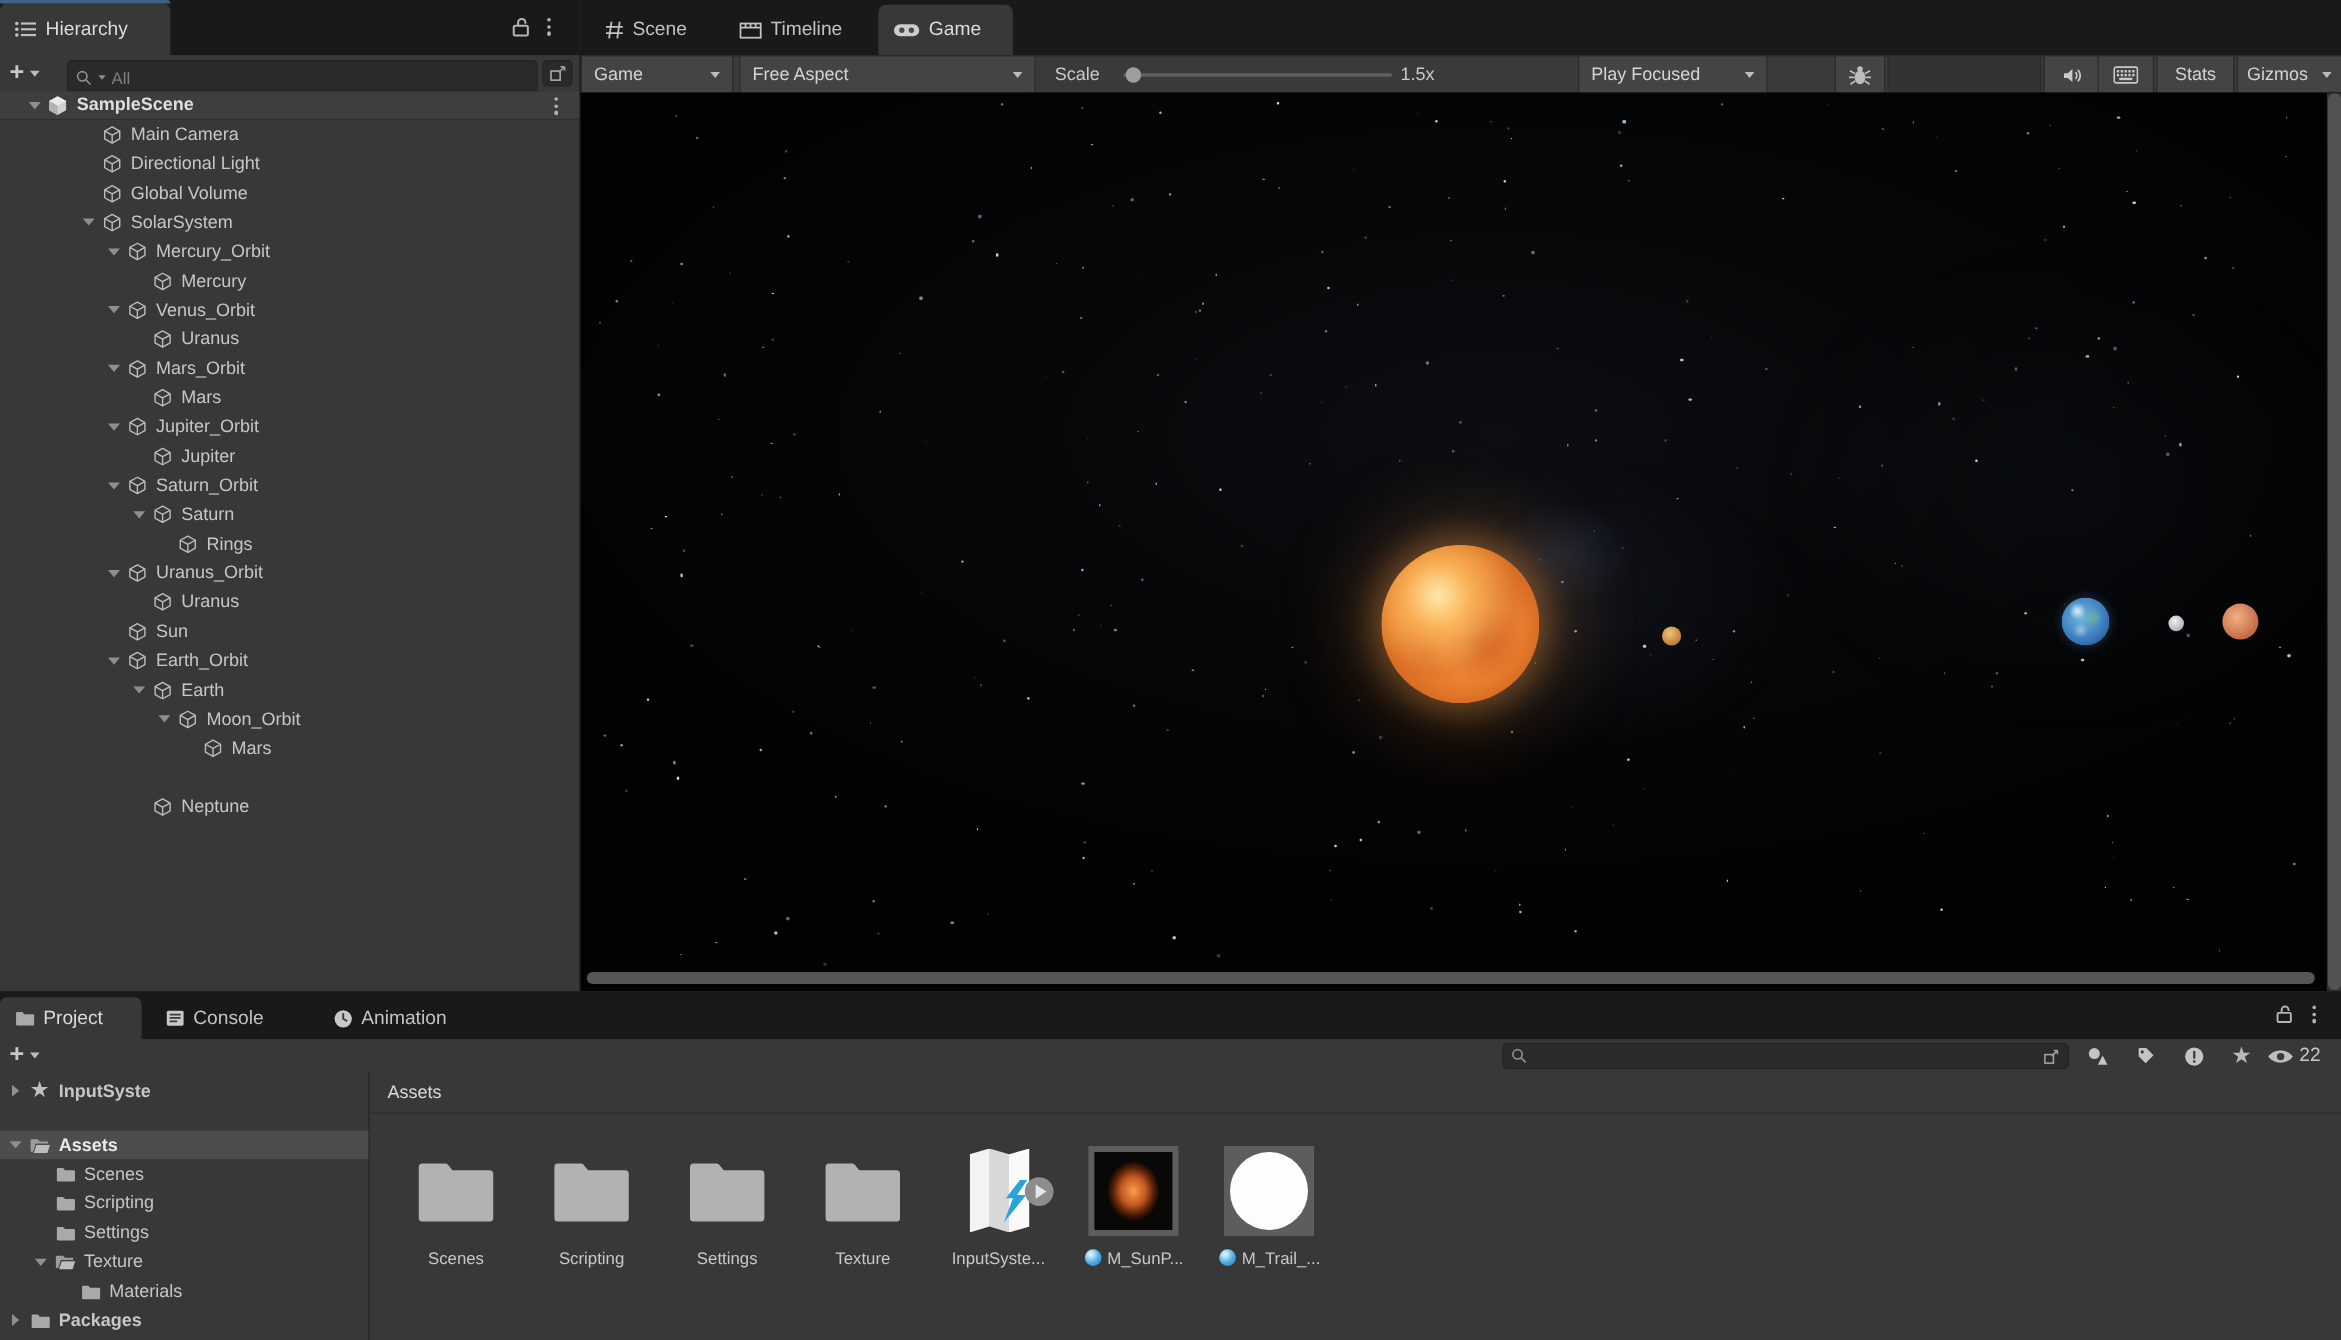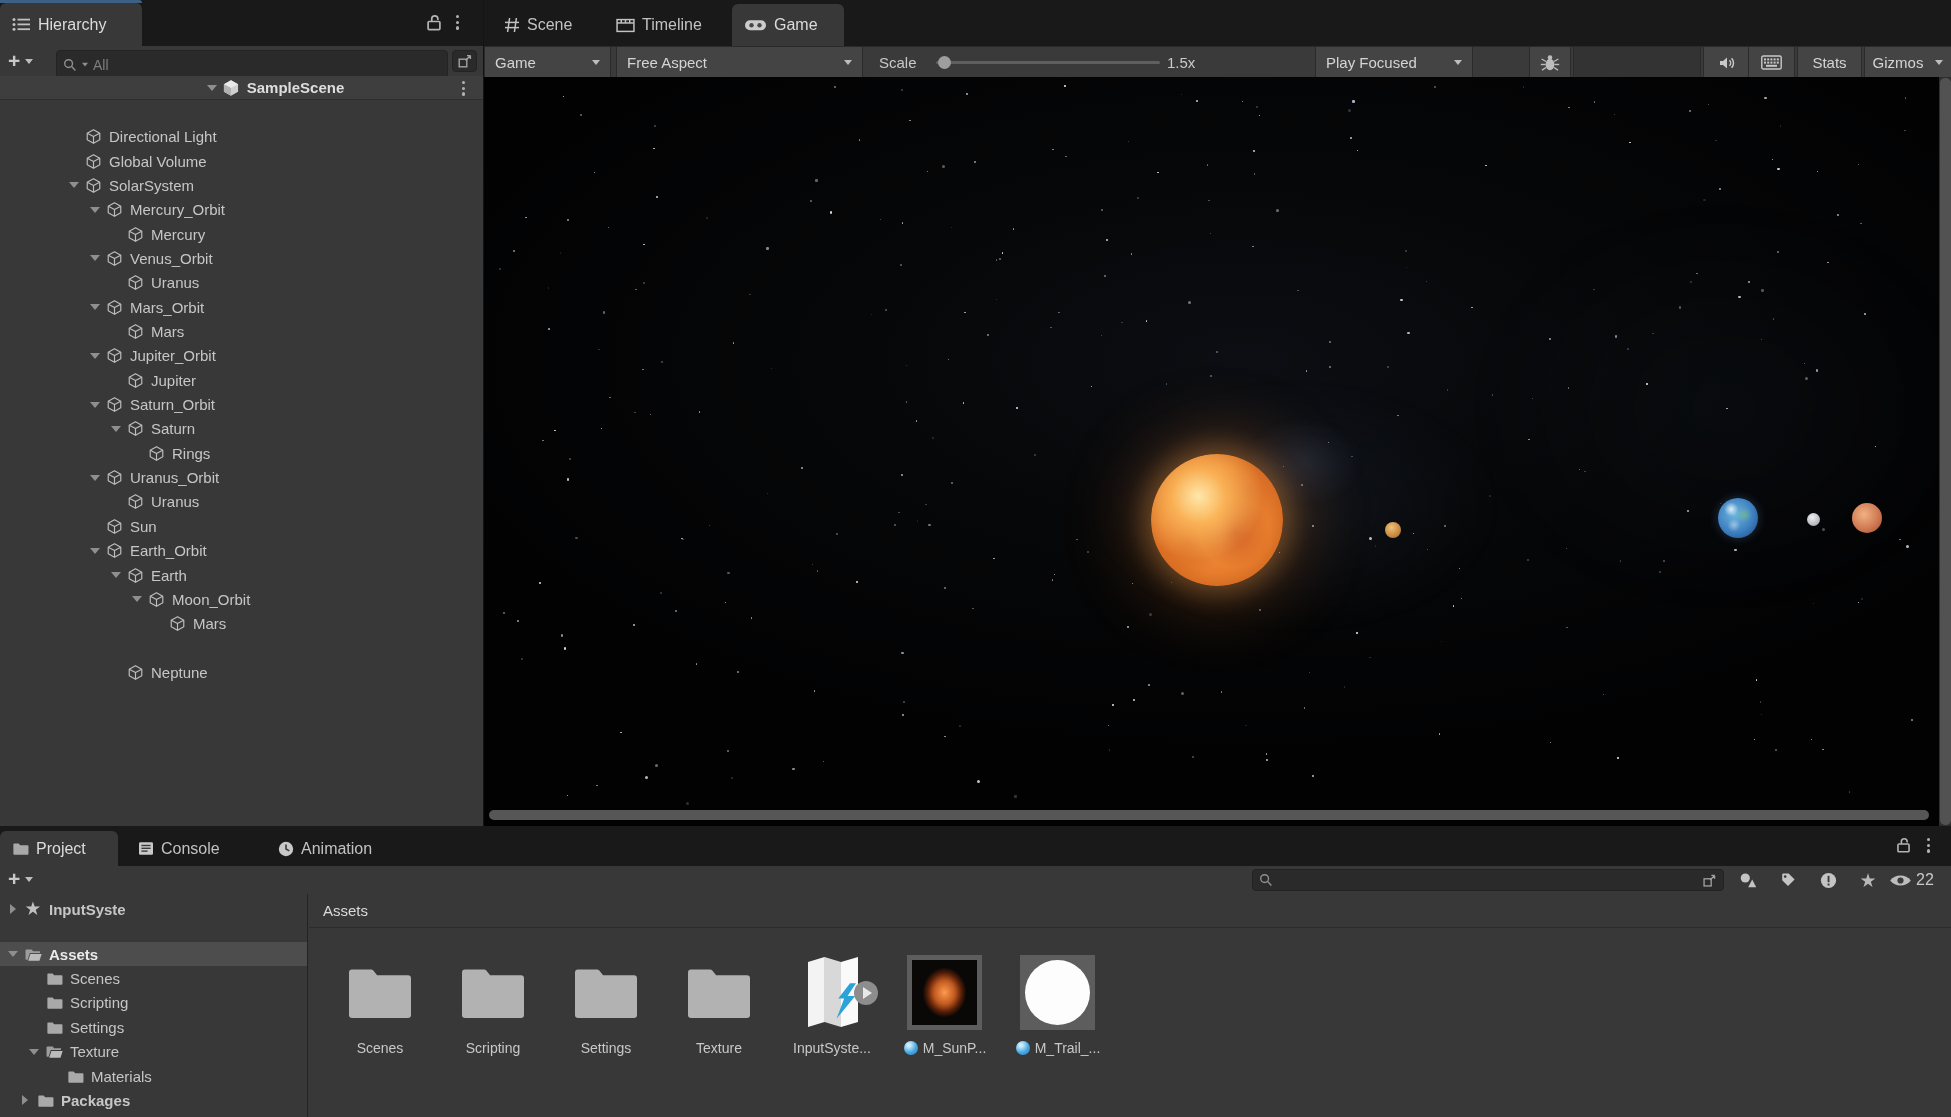--- a/index.html
+++ b/index.html
@@ -194,37 +194,49 @@
         <input placeholder="All" style="">
       </div>
       <div class="pickbtn" style="left:452px;top:4px;width:25px;height:22px">
         <svg width="16" height="16" viewBox="0 0 16 16">
             <rect x="2.2" y="6.2" width="7.6" height="7.6" fill="none" stroke="#a2a2a2" stroke-width="1.4"></rect>
             <path d="M8.6 7.4 L13.4 2.6 M13.4 2.6 h-3.4 M13.4 2.6 v3.4" fill="none" stroke="#a2a2a2" stroke-width="1.4"></path>
           </svg>
       </div>
     </div>
     <div id="hier-tree">
-        <div class="hrow hdr" style="top: 0px; padding-left: 64px; justify-content: center;">
+        <div class="hrow hdr" style="top: 0px; padding-left: 20px;">
           <span class="arr">
             <i class="tri-down" style="display: block;"></i>
           </span>
           <span class="ic">
             <svg width="18" height="18" viewBox="0 0 16 16">
               <path d="M8 1.1 L14.3 4.6 V11.4 L8 14.9 L1.7 11.4 V4.6 Z" fill="#cfcfcf"></path>
               <path d="M8 1.1 L14.3 4.6 L8 8.1 L1.7 4.6 Z" fill="#e9e9e9"></path>
               <path d="M8 8.1 V14.9 L1.7 11.4 V4.6 Z" fill="#b2b2b2"></path>
             </svg>
           </span>
           <span class="lbl">SampleScene</span>
           <span class="kebab">
             <i></i>
             <i></i>
             <i></i>
           </span>
+        </div>
+        <div class="hrow" style="top: 24.35px; padding-left: 65px;">
+          <span class="arr"></span>
+          <span class="ic">
+            <svg width="17" height="17" viewBox="0 0 16 16">
+              <g fill="none" stroke="#bdbdbd" stroke-width="1.1" stroke-linejoin="round">
+                <path d="M8 1.6 L13.9 4.9 V11.1 L8 14.4 L2.1 11.1 V4.9 Z"></path>
+                <path d="M2.1 4.9 L8 8.1 L13.9 4.9 M8 8.1 V14.4"></path>
+              </g>
+            </svg>
+          </span>
+          <span class="lbl">Main Camera</span>
         </div>
         <div class="hrow" style="top: 48.7px; padding-left: 65px;">
           <span class="arr"></span>
           <span class="ic">
             <svg width="17" height="17" viewBox="0 0 16 16">
               <g fill="none" stroke="#bdbdbd" stroke-width="1.1" stroke-linejoin="round">
                 <path d="M8 1.6 L13.9 4.9 V11.1 L8 14.4 L2.1 11.1 V4.9 Z"></path>
                 <path d="M2.1 4.9 L8 8.1 L13.9 4.9 M8 8.1 V14.4"></path>
               </g>
             </svg>
@@ -1086,21 +1098,21 @@
           </div>
           <div class="prow" style="top: 170px; padding-left: 46px;">
             <span class="arr"></span>
             <span class="ic">
               <svg width="17" height="15" viewBox="0 0 16 14">
                 <path d="M1.3 2.2 h4.9 l1.5 1.7 h7 a0.8 0.8 0 0 1 0.8 0.8 v7.3 a0.8 0.8 0 0 1 -0.8 0.8 h-12.6 a0.8 0.8 0 0 1 -0.8 -0.8 V3 a0.8 0.8 0 0 1 0.8 -0.8 Z" fill="#a9a9a9"></path>
               </svg>
             </span>
             <span class="lbl">Materials</span>
           </div>
-          <div class="prow b" style="top: 194.4px; padding-left: 16px;">
+          <div class="prow b" style="top: 194.4px; padding-left: 4px;">
             <span class="arr">
               <i class="tri-right" style="display: block;"></i>
             </span>
             <span class="ic">
               <svg width="17" height="15" viewBox="0 0 16 14">
                 <path d="M1.3 2.2 h4.9 l1.5 1.7 h7 a0.8 0.8 0 0 1 0.8 0.8 v7.3 a0.8 0.8 0 0 1 -0.8 0.8 h-12.6 a0.8 0.8 0 0 1 -0.8 -0.8 V3 a0.8 0.8 0 0 1 0.8 -0.8 Z" fill="#a9a9a9"></path>
               </svg>
             </span>
             <span class="lbl">Packages</span>
           </div>

